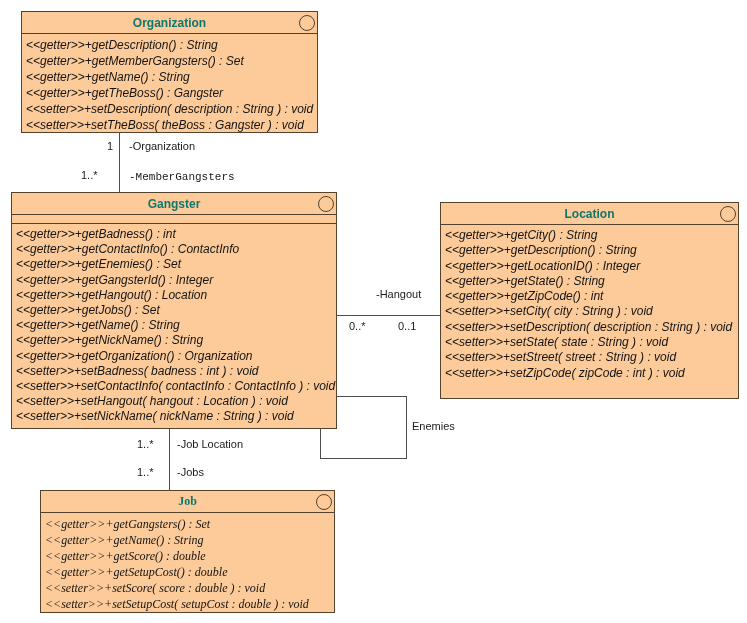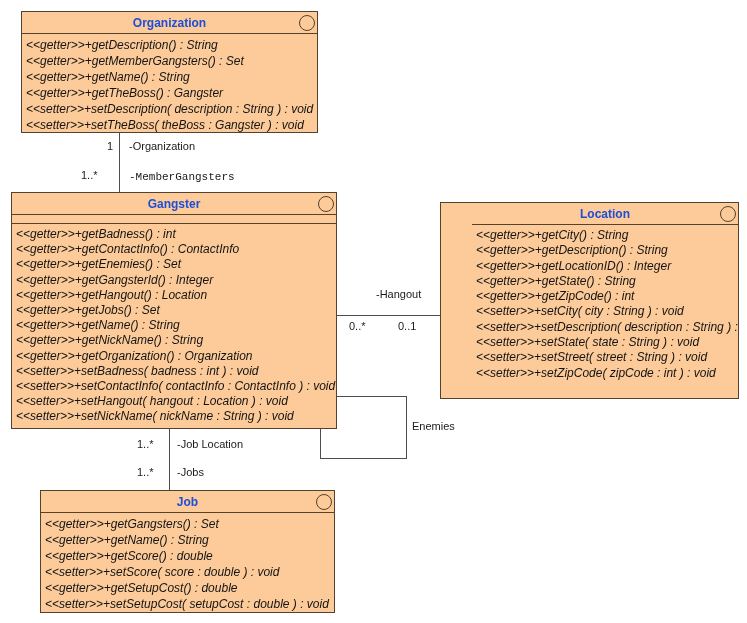--- a/index.html
+++ b/index.html
@@ -25,21 +25,21 @@
     height: 22px;
     border-bottom: 1px solid #54422D;
     display: flex;
     align-items: center;
     justify-content: center;
     flex: 0 0 auto;
   }
   .title {
     font-size: 12px;
     font-weight: bold;
-    color: #1d4ed8;
+    color: #0f766e;
     white-space: nowrap;
   }
   .circle-icon {
     position: absolute;
     right: 2px;
     top: 3px;
     width: 14px;
     height: 14px;
     border: 1px solid #54422D;
     border-radius: 50%;
@@ -111,50 +111,50 @@
         <div class="method-line">&lt;&lt;getter&gt;&gt;+getName() : String</div>
         <div class="method-line">&lt;&lt;getter&gt;&gt;+getNickName() : String</div>
         <div class="method-line">&lt;&lt;getter&gt;&gt;+getOrganization() : Organization</div>
         <div class="method-line">&lt;&lt;setter&gt;&gt;+setBadness( badness : int ) : void</div>
         <div class="method-line">&lt;&lt;setter&gt;&gt;+setContactInfo( contactInfo : ContactInfo ) : void</div>
         <div class="method-line">&lt;&lt;setter&gt;&gt;+setHangout( hangout : Location ) : void</div>
         <div class="method-line">&lt;&lt;setter&gt;&gt;+setNickName( nickName : String ) : void</div>
       </div>
   </div>
 
-  <div class="uml-class" style="left:440px; top:202px; width:299px; height:197px;padding-left:31px;">
+  <div class="uml-class" style="left:440px; top:202px; width:299px; height:197px;">
     <div class="title-bar">
       <span class="title">Location</span>
       <span class="circle-icon"></span>
     </div>
     <div class="methods lh153">
         <div class="method-line">&lt;&lt;getter&gt;&gt;+getCity() : String</div>
         <div class="method-line">&lt;&lt;getter&gt;&gt;+getDescription() : String</div>
         <div class="method-line">&lt;&lt;getter&gt;&gt;+getLocationID() : Integer</div>
         <div class="method-line">&lt;&lt;getter&gt;&gt;+getState() : String</div>
         <div class="method-line">&lt;&lt;getter&gt;&gt;+getZipCode() : int</div>
         <div class="method-line">&lt;&lt;setter&gt;&gt;+setCity( city : String ) : void</div>
         <div class="method-line">&lt;&lt;setter&gt;&gt;+setDescription( description : String ) : void</div>
         <div class="method-line">&lt;&lt;setter&gt;&gt;+setState( state : String ) : void</div>
         <div class="method-line">&lt;&lt;setter&gt;&gt;+setStreet( street : String ) : void</div>
         <div class="method-line">&lt;&lt;setter&gt;&gt;+setZipCode( zipCode : int ) : void</div>
       </div>
   </div>
 
-  <div class="uml-class" style="left:40px; top:490px; width:295px; height:123px;">
+  <div class="uml-class" style="left:40px; top:490px; width:295px; height:123px;font-family:Liberation Serif, serif;">
     <div class="title-bar">
       <span class="title">Job</span>
       <span class="circle-icon"></span>
     </div>
     <div class="methods lh16">
         <div class="method-line">&lt;&lt;getter&gt;&gt;+getGangsters() : Set</div>
         <div class="method-line">&lt;&lt;getter&gt;&gt;+getName() : String</div>
         <div class="method-line">&lt;&lt;getter&gt;&gt;+getScore() : double</div>
+        <div class="method-line">&lt;&lt;getter&gt;&gt;+getSetupCost() : double</div>
         <div class="method-line">&lt;&lt;setter&gt;&gt;+setScore( score : double ) : void</div>
-        <div class="method-line">&lt;&lt;getter&gt;&gt;+getSetupCost() : double</div>
         <div class="method-line">&lt;&lt;setter&gt;&gt;+setSetupCost( setupCost : double ) : void</div>
       </div>
   </div>
 
   <div class="assoc-line" style="left:119px; top:133px; width:1px; height:59px;"></div>
   <span class="edge-label" style="left:107px; top:140px;">1</span>
   <span class="edge-label" style="left:129px; top:140px;">-Organization</span>
   <span class="edge-label" style="left:81px; top:169px;">1..*</span>
   <span class="edge-label" style="left:129px; top:171px;font-family:Liberation Mono, monospace;">-MemberGangsters</span>
 

